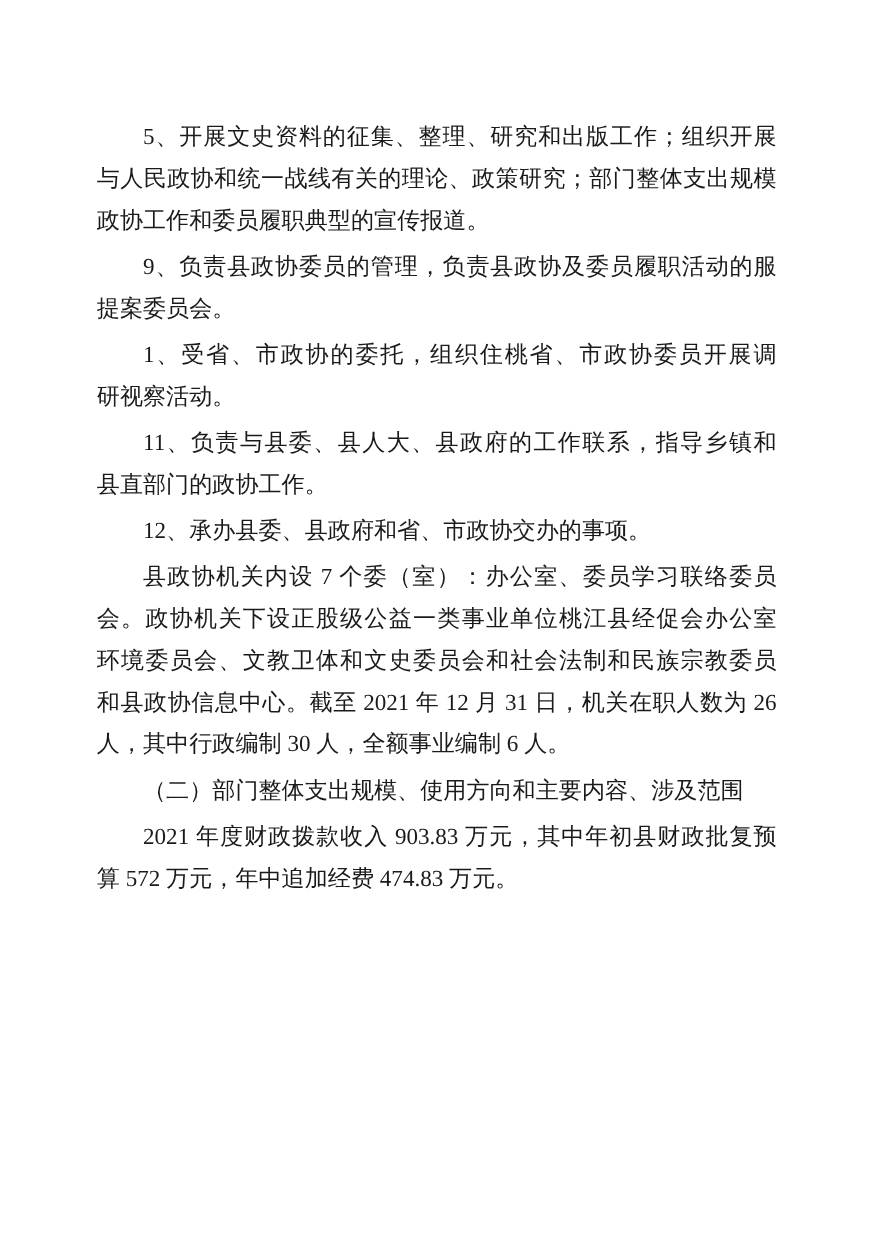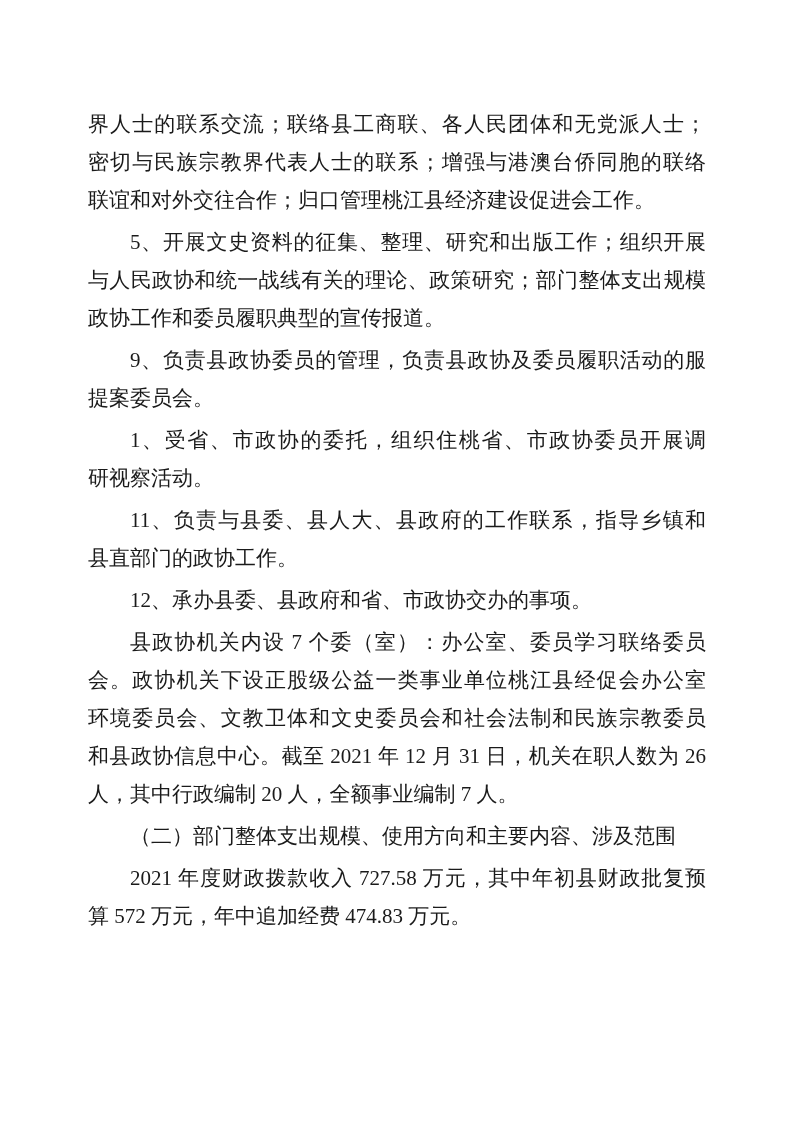--- a/index.html
+++ b/index.html
@@ -38,25 +38,20 @@
     -moz-text-align-last: left;
   }
   .line.indent { text-indent: 2em; }
 </style>
 </head>
 <body>
 
 <div class="page">
   <div class="doc">
 
-    <div class="para">
-      <div class="line">界人士的联系交流；联络县工商联、各人民团体和无党派人士；</div>
-      <div class="line">密切与民族宗教界代表人士的联系；增强与港澳台侨同胞的联络</div>
-      <div class="line end">联谊和对外交往合作；归口管理桃江县经济建设促进会工作。</div>
-    </div>
 
     <div class="para">
       <div class="line indent">5、开展文史资料的征集、整理、研究和出版工作；组织开展</div>
       <div class="line">与人民政协和统一战线有关的理论、政策研究；部门整体支出规模</div>
       <div class="line end">政协工作和委员履职典型的宣传报道。</div>
     </div>
 
     <div class="para">
       <div class="line indent">9、负责县政协委员的管理，负责县政协及委员履职活动的服</div>
       <div class="line end">提案委员会。</div>
@@ -74,26 +69,26 @@
 
     <div class="para">
       <div class="line indent end">12、承办县委、县政府和省、市政协交办的事项。</div>
     </div>
 
     <div class="para">
       <div class="line indent">县政协机关内设 7 个委（室）：办公室、委员学习联络委员</div>
       <div class="line">会。政协机关下设正股级公益一类事业单位桃江县经促会办公室</div>
       <div class="line">环境委员会、文教卫体和文史委员会和社会法制和民族宗教委员</div>
       <div class="line">和县政协信息中心。截至 2021 年 12 月 31 日，机关在职人数为 26</div>
-      <div class="line end">人，其中行政编制 20 人，全额事业编制 7 人。</div>
+      <div class="line end">人，其中行政编制 30 人，全额事业编制 6 人。</div>
     </div>
 
     <div class="para">
       <div class="line indent end">（二）部门整体支出规模、使用方向和主要内容、涉及范围</div>
     </div>
 
     <div class="para">
-      <div class="line indent">2021 年度财政拨款收入 727.58 万元，其中年初县财政批复预</div>
+      <div class="line indent">2021 年度财政拨款收入 903.83 万元，其中年初县财政批复预</div>
       <div class="line end">算 572 万元，年中追加经费 474.83 万元。</div>
     </div>
 
   </div>
 </div>
 
 </body></html>

